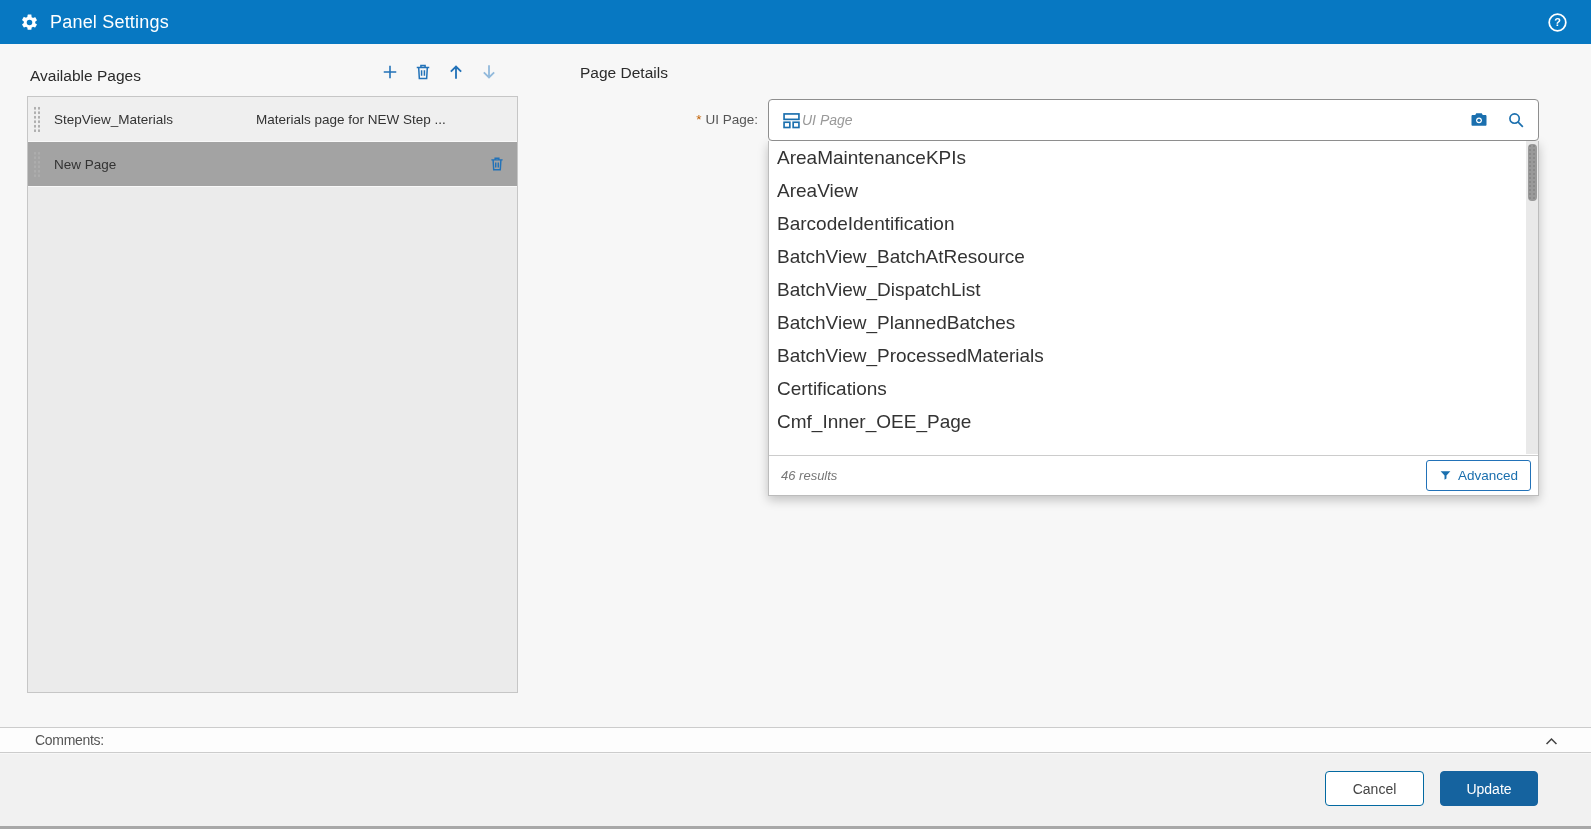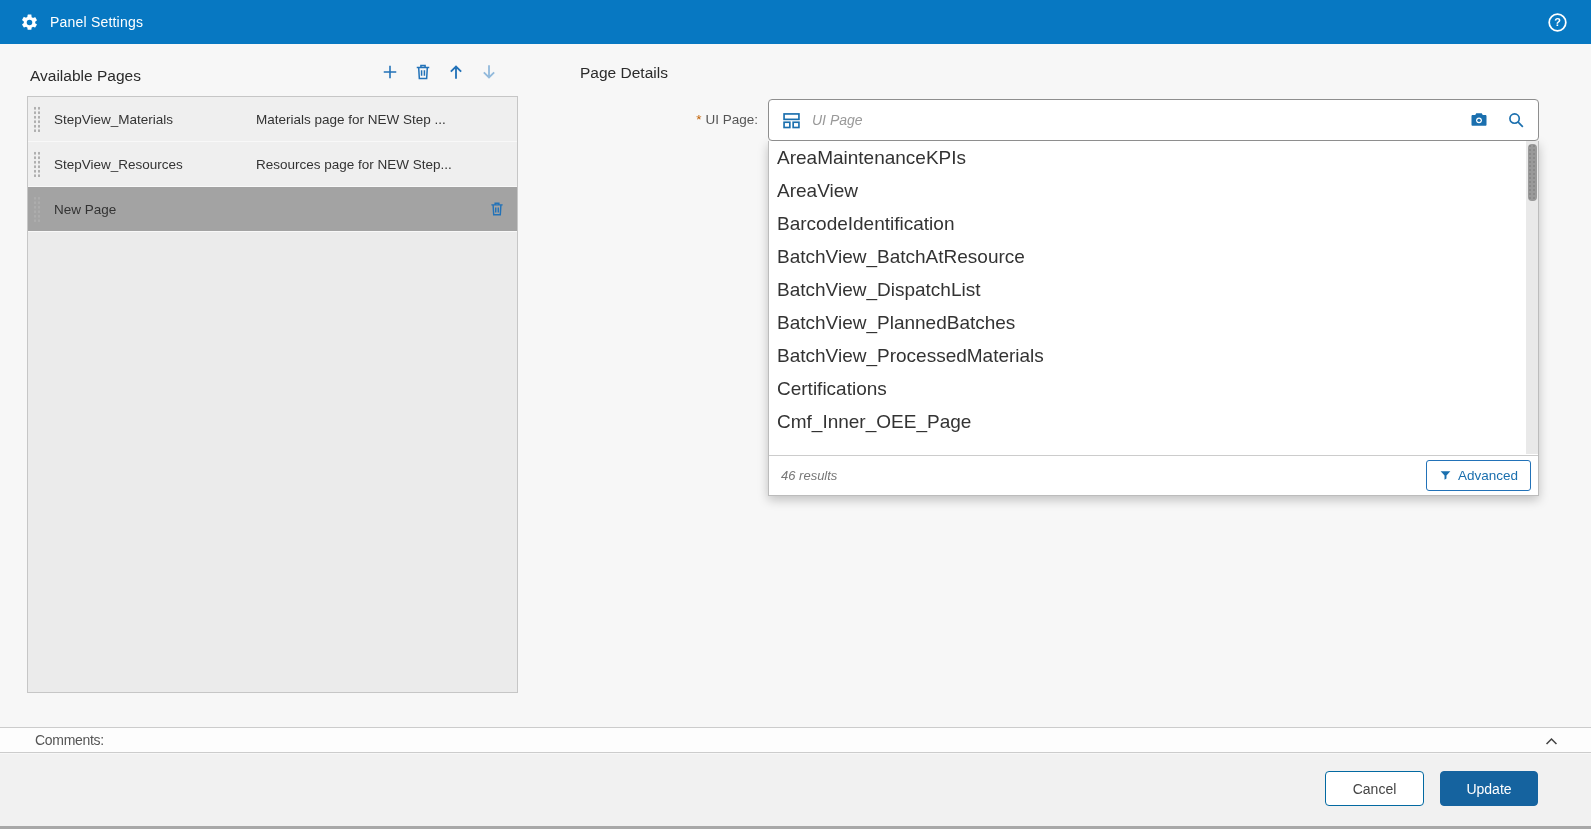--- a/index.html
+++ b/index.html
@@ -12,21 +12,21 @@
     overflow:hidden;
   }
   svg { display:block; }
 
   
   .app-header {
     position:absolute; top:0; left:0; width:100%; height:44px;
     background:#0778c2; display:flex; align-items:center;
   }
   .app-header .gear { margin-left:20px; }
-  .app-title { color:#fff; font-size:14px; margin-left:11px; letter-spacing:.2px; }
+  .app-title { color:#fff; font-size:18px; margin-left:11px; letter-spacing:.2px; }
   .help-btn { position:absolute; right:23px; top:12px; width:21px; height:21px; cursor:pointer; }
 
   
   .pages-header { position:absolute; left:30px; top:62px; width:489px; height:28px; display:flex; align-items:center; }
   .section-title { font-size:15.5px; color:#2b2b2b; }
   .pages-toolbar { position:absolute; left:380px; top:62px; display:flex; gap:13px; align-items:center; }
   .tool-icon { width:20px; height:20px; cursor:pointer; }
 
   .list-container {
     position:absolute; left:27px; top:96px; width:491px; height:597px;
@@ -56,21 +56,21 @@
   .required-marker { color:#c05f00; margin-right:4px; }
 
   .combo-input {
     position:absolute; left:768px; top:99px; width:771px; height:42px;
     background:#fff; border:1px solid #8e8e8e; border-radius:4px;
     display:flex; align-items:center; padding:0 12px; z-index:3;
   }
   .combo-input input {
     flex:1; border:none; outline:none; background:transparent;
     font-family:"Liberation Sans", sans-serif; font-size:14px; color:#333;
-    margin-left:10px; height:30px;
+    height:30px;
   }
   .combo-input input::placeholder { color:#999; font-style:italic; }
   .combo-icon { cursor:pointer; margin-left:17px; }
 
   .dropdown {
     position:absolute; left:768px; top:141px; width:771px;
     background:#fff; border:1px solid #bcbcbc; border-top:none;
     box-shadow:0 4px 10px rgba(0,0,0,.22); z-index:2;
   }
   .dropdown-list { position:relative; height:314px; overflow:hidden; }
@@ -166,26 +166,20 @@
 </div>
 
 <div class="list-container" id="pages-list">
   <div class="page-row">
     <span class="drag-handle"></span>
     <span class="page-name">StepView_Materials</span>
     <span class="page-desc">Materials page for NEW Step ...</span>
 
   </div>
 
-  <div class="page-row">
-    <span class="drag-handle"></span>
-    <span class="page-name">StepView_Resources</span>
-    <span class="page-desc">Resources page for NEW Step...</span>
-
-  </div>
 
   <div class="page-row selected">
     <span class="drag-handle"></span>
     <span class="page-name">New Page</span>
     <span class="page-desc"></span>
     <span class="row-trash">
       <svg width="18" height="18" viewBox="0 0 24 24" fill="none" stroke="#2272b8" stroke-width="1.9">
         <path d="M4.5 6.5h15M9.5 6.5V4.3h5v2.2M6.8 6.5l.8 13.2h8.8l.8-13.2M10.3 10v6.6M13.7 10v6.6"></path>
       </svg>
     </span>

